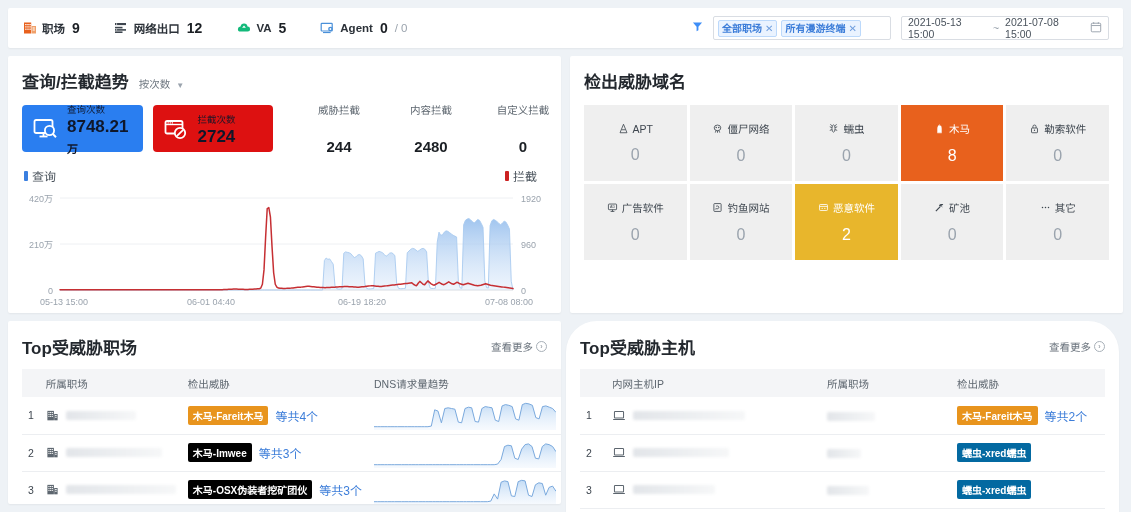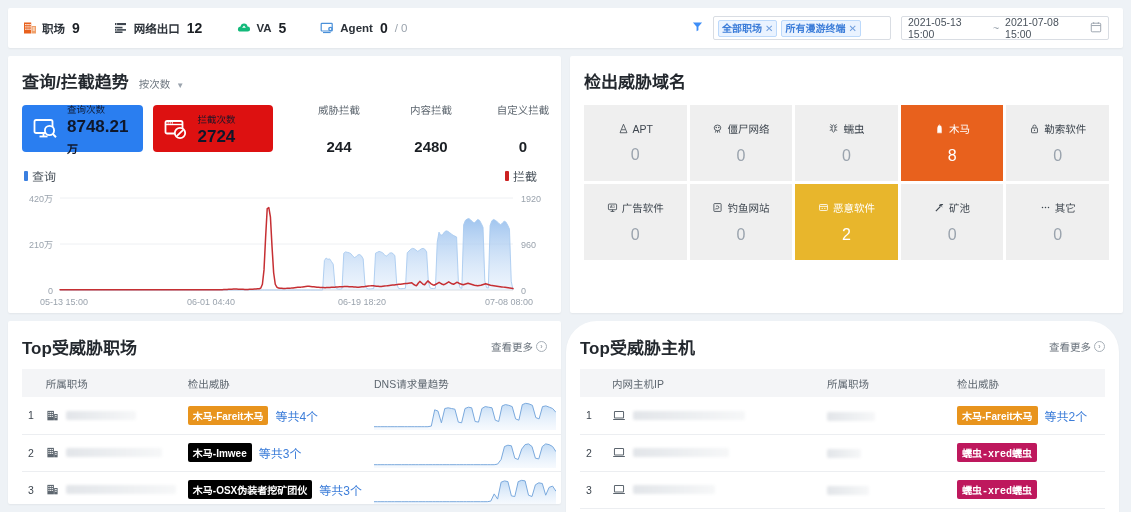--- a/index.html
+++ b/index.html
@@ -122,21 +122,21 @@
   }
   td.idx { width: 26px; color: #6b747e; }
   .blur { display: inline-block; height: 9px; border-radius: 2px;
           background: linear-gradient(90deg,#e2e5e9,#eef0f2 60%,#f6f7f8);
           filter: blur(1.6px); vertical-align: middle; }
   .cellflex { display: flex; align-items: center; gap: 7px; }
   .tag { display: inline-block; color: #fff; font-size: 10px; font-weight: bold;
          border-radius: 2px; padding: 2px 5px; white-space: nowrap; }
   .tag.orange { background: #e8941d; }
   .tag.gold { background: #000000; }
-  .tag.amber { background: #be185d; font-family: Liberation Mono, monospace; }
+  .tag.amber { background: #0369a1; }
   .link { color: #3c7dd9; font-size: 12px; cursor: pointer; white-space: nowrap; text-align: right; }
   .spark { display: block; }
 </style>
 </head>
 <body>
 
 <div class="page">
 
   <div class="topbar">
     <div class="stat-group">

